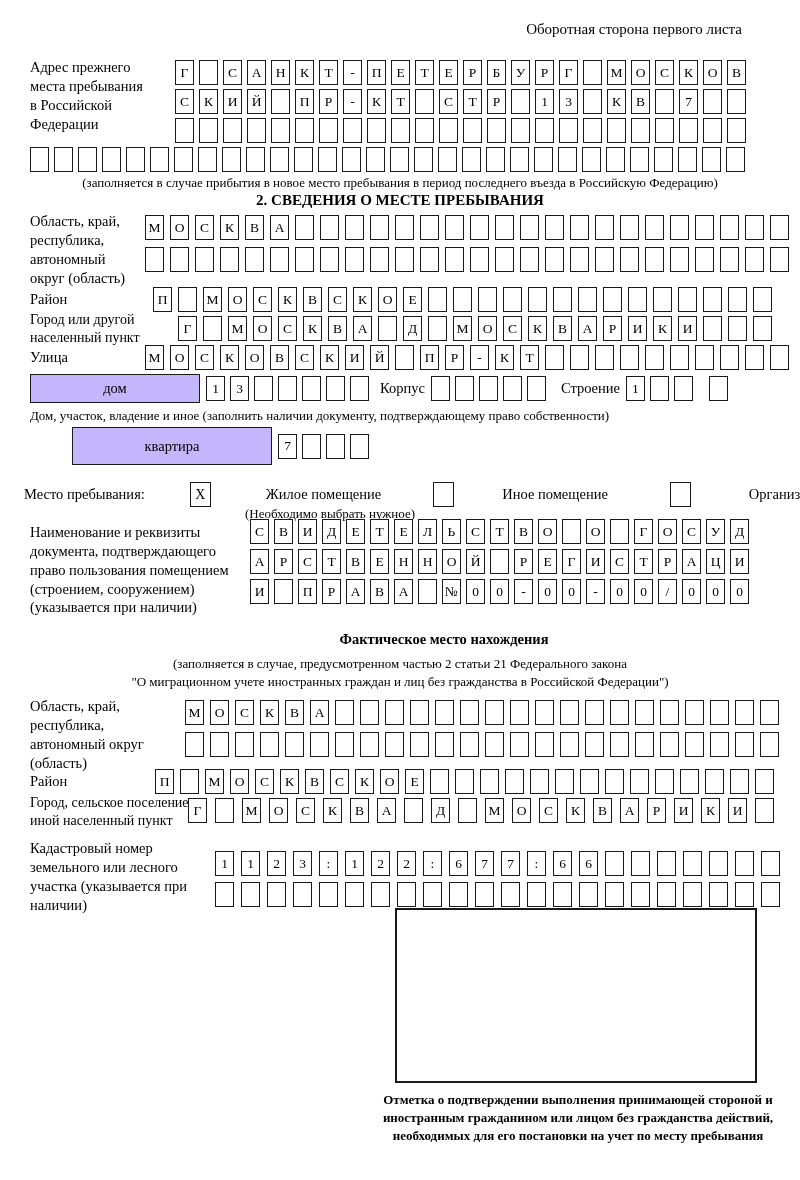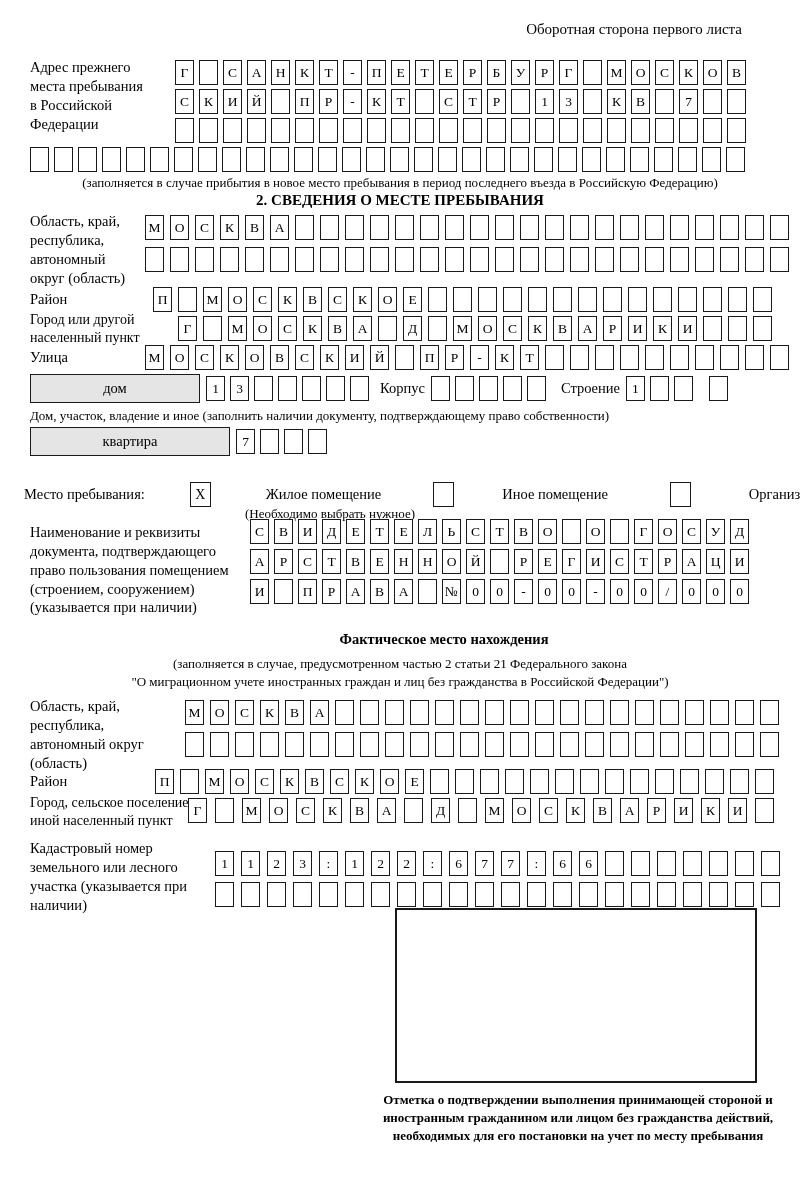--- a/index.html
+++ b/index.html
@@ -13,21 +13,21 @@
   .g6{gap:6px;}
   .g7{gap:7px;}
   .g8{gap:8px;}
   .cb{box-sizing:border-box;width:19px;height:25px;border:1.5px solid #1a1a1a;display:flex;align-items:center;justify-content:center;font-size:13.5px;flex:0 0 auto;background:#fff;}
   .caption{font-size:13px;}
   .caption-left{font-size:13px;}
   .heading{font-size:15px;font-weight:bold;text-align:center;width:100%;}
   .subheading{font-size:14.5px;font-weight:bold;text-align:center;width:100%;}
   .center{text-align:center;width:100%;}
   .hrow{display:flex;align-items:center;}
-  .rect{box-sizing:border-box;border:1.5px solid #1a1a1a;display:flex;align-items:center;justify-content:center;font-size:14.5px;background:#e5e5e5;}
+  .rect{box-sizing:border-box;border:1.5px solid #1a1a1a;display:flex;align-items:center;justify-content:center;font-size:14.5px;background:#c4b5fd;}
   .inline-label{font-size:14.5px;white-space:nowrap;}
   .chk{box-sizing:border-box;width:21px;height:25px;border:1.5px solid #1a1a1a;display:flex;align-items:center;justify-content:center;font-size:14px;background:#fff;flex:0 0 auto;}
   .stamp-box{box-sizing:border-box;border:2px solid #1a1a1a;background:#fff;}
   .stamp-note{font-size:13px;font-weight:bold;line-height:1.38;text-align:center;}
   .note-right{font-size:15px;}
 </style>
 </head>
 <body>
 
 <div class="page">
@@ -319,21 +319,21 @@
         <div class="cb"></div>
         <div class="cb"></div>
       </div>
     <div class="grid g5" style="margin-left:16px;">
         <div class="cb"></div>
       </div>
   </div>
   <div class="abs caption-left" style="left:30px;top:408px;">Дом, участок, владение и иное (заполнить наличии документу, подтверждающему право собственности)</div>
 
   <div class="abs hrow" style="left:30px;top:427px;">
-    <div class="rect" style="width:200px;height:29px;">квартира</div>
+    <div class="rect" style="width:200px;height:38px;margin-left:42px;">квартира</div>
     <div class="grid g5" style="margin-left:6px;">
         <div class="cb">7</div>
         <div class="cb"></div>
         <div class="cb"></div>
         <div class="cb"></div>
       </div>
   </div>
 
   <div class="abs hrow" style="left:24px;top:482px;gap:36px;">
     <div class="inline-label">Место пребывания:</div>

